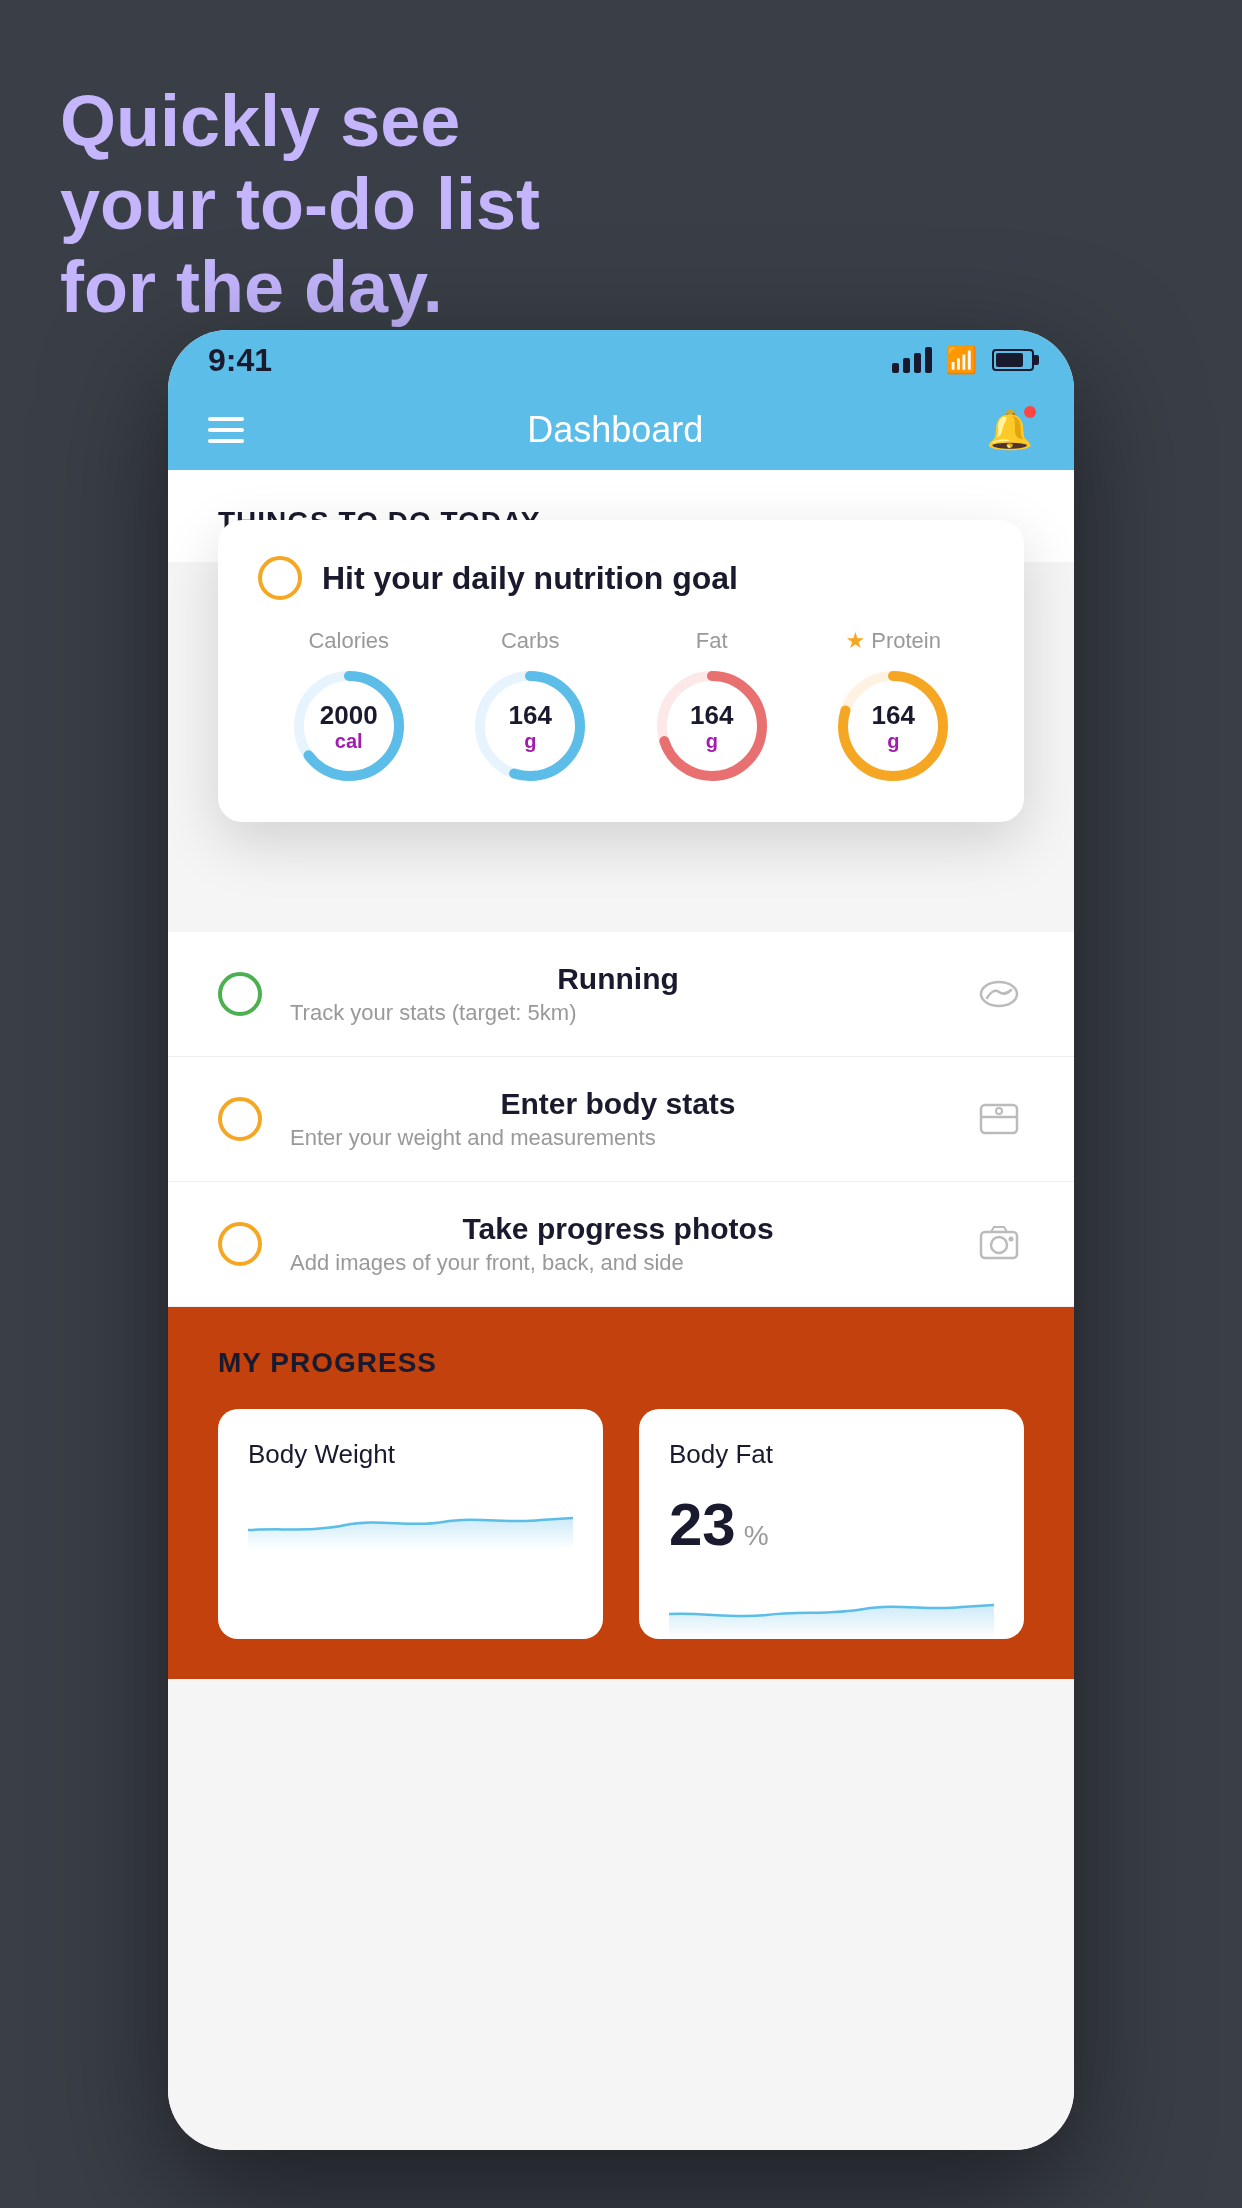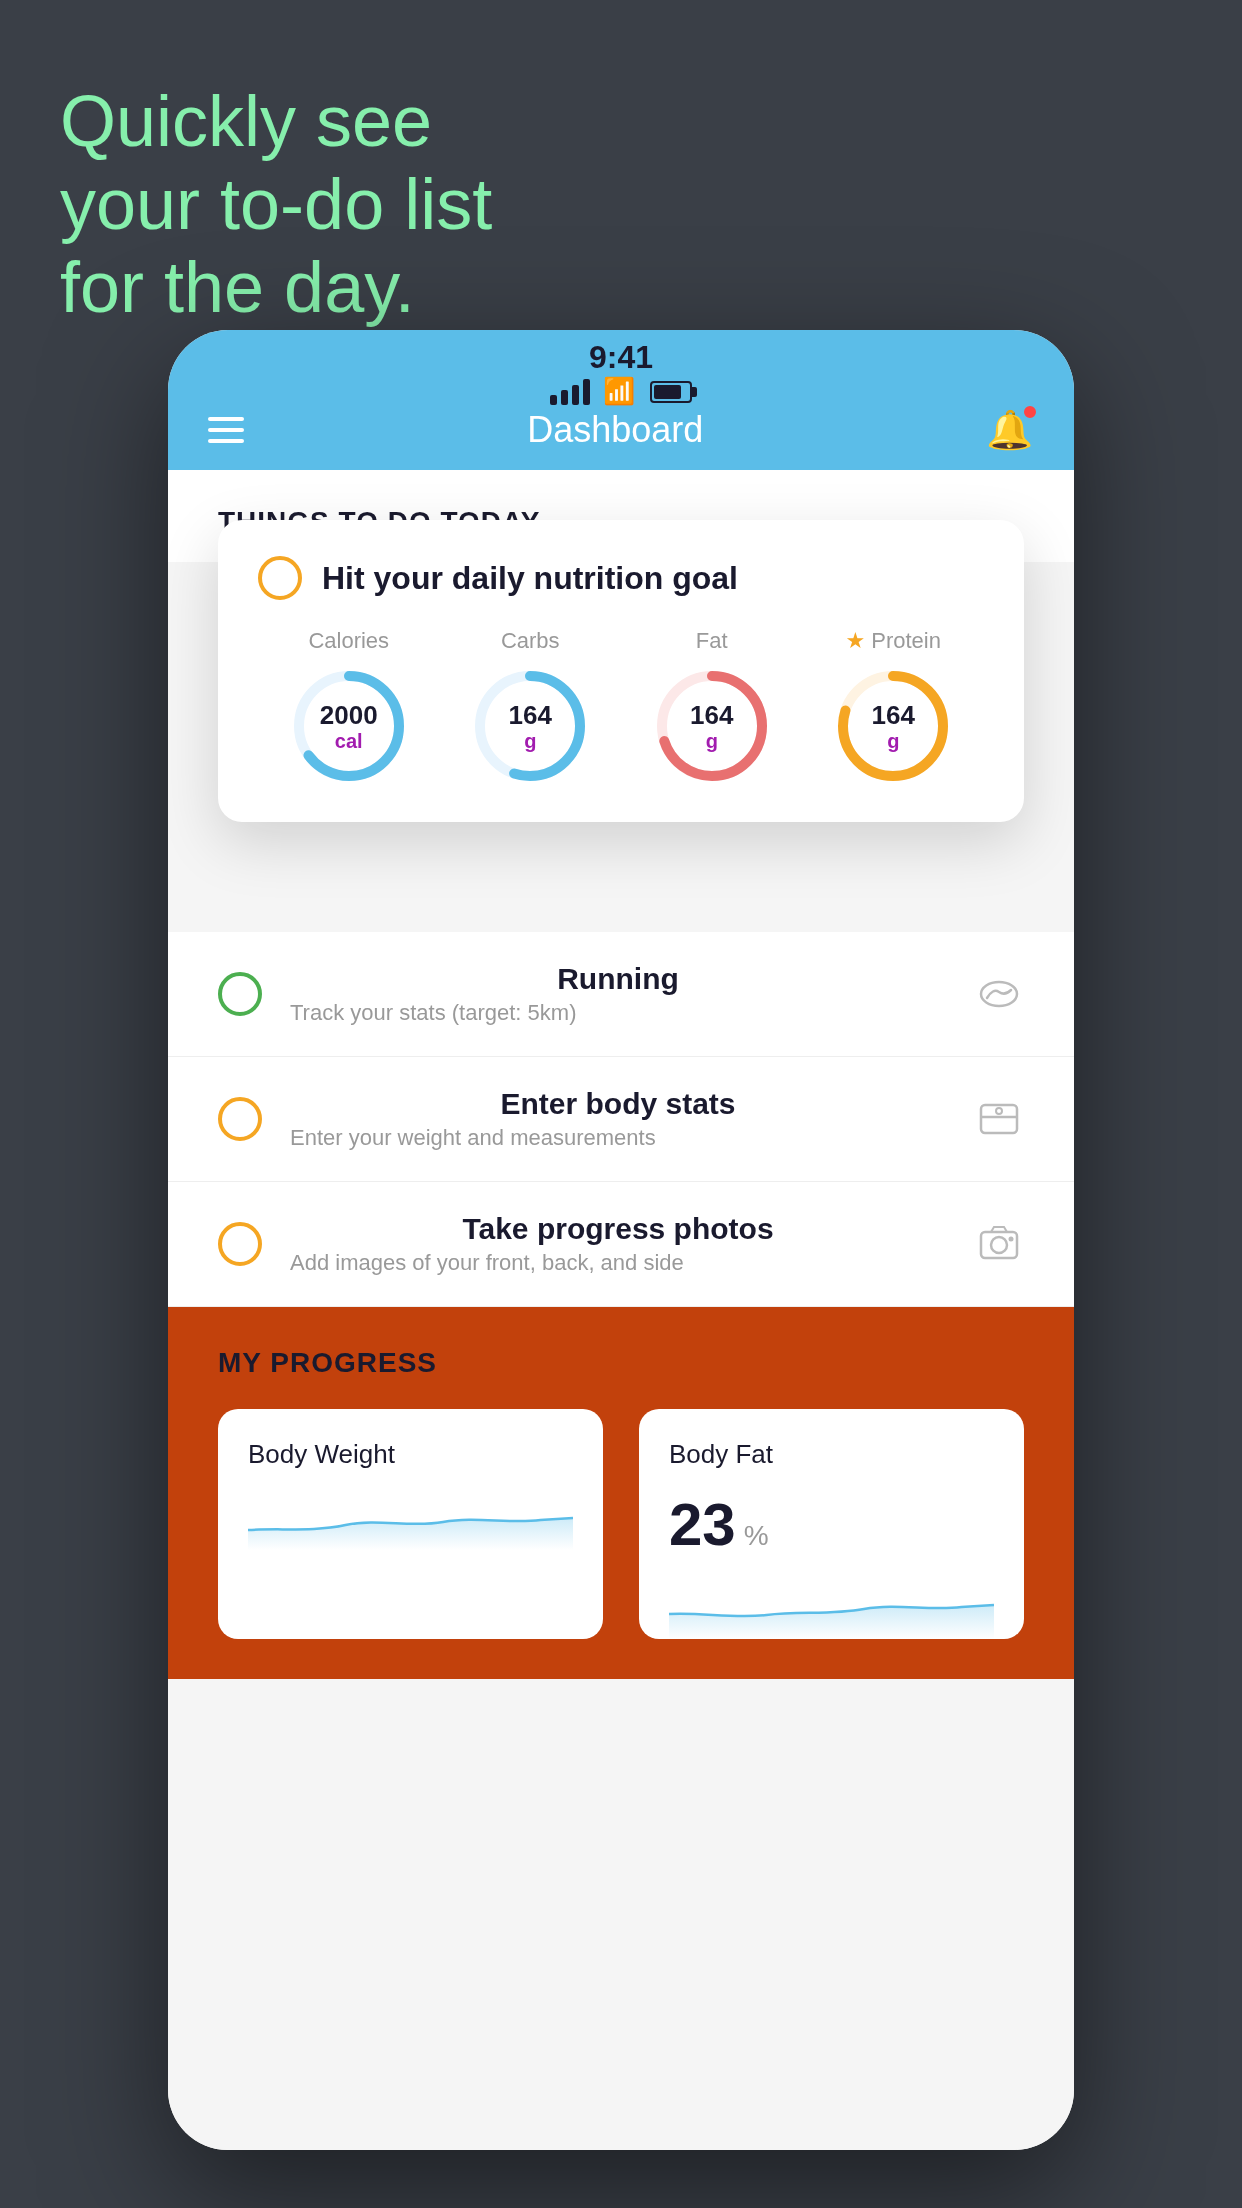--- a/index.html
+++ b/index.html
@@ -10,23 +10,23 @@
       font-family: -apple-system, BlinkMacSystemFont, 'Helvetica Neue', Arial, sans-serif;
       position: relative;
       overflow: hidden;
     }
 
     
     .headline {
       position: absolute;
       top: 80px;
       left: 60px;
-      color: #86efac;
+      color: #c4b5fd;
       font-size: 72px;
-      font-weight: 400;
+      font-weight: 700;
       line-height: 1.15;
       z-index: 1;
     }
 
     
     .phone-frame {
       position: absolute;
       top: 330px;
       left: 168px;
       width: 906px;
@@ -39,21 +39,20 @@
     }
 
     
     .status-bar {
       background: #5bbde8;
       height: 60px;
       display: flex;
       align-items: center;
       justify-content: space-between;
       padding: 9px 40px;
-      flex-direction: column;
     }
     .status-time {
       color: #1a1a2e;
       font-size: 32px;
       font-weight: 600;
     }
     .status-icons {
       display: flex;
       align-items: center;
       gap: 14px;

